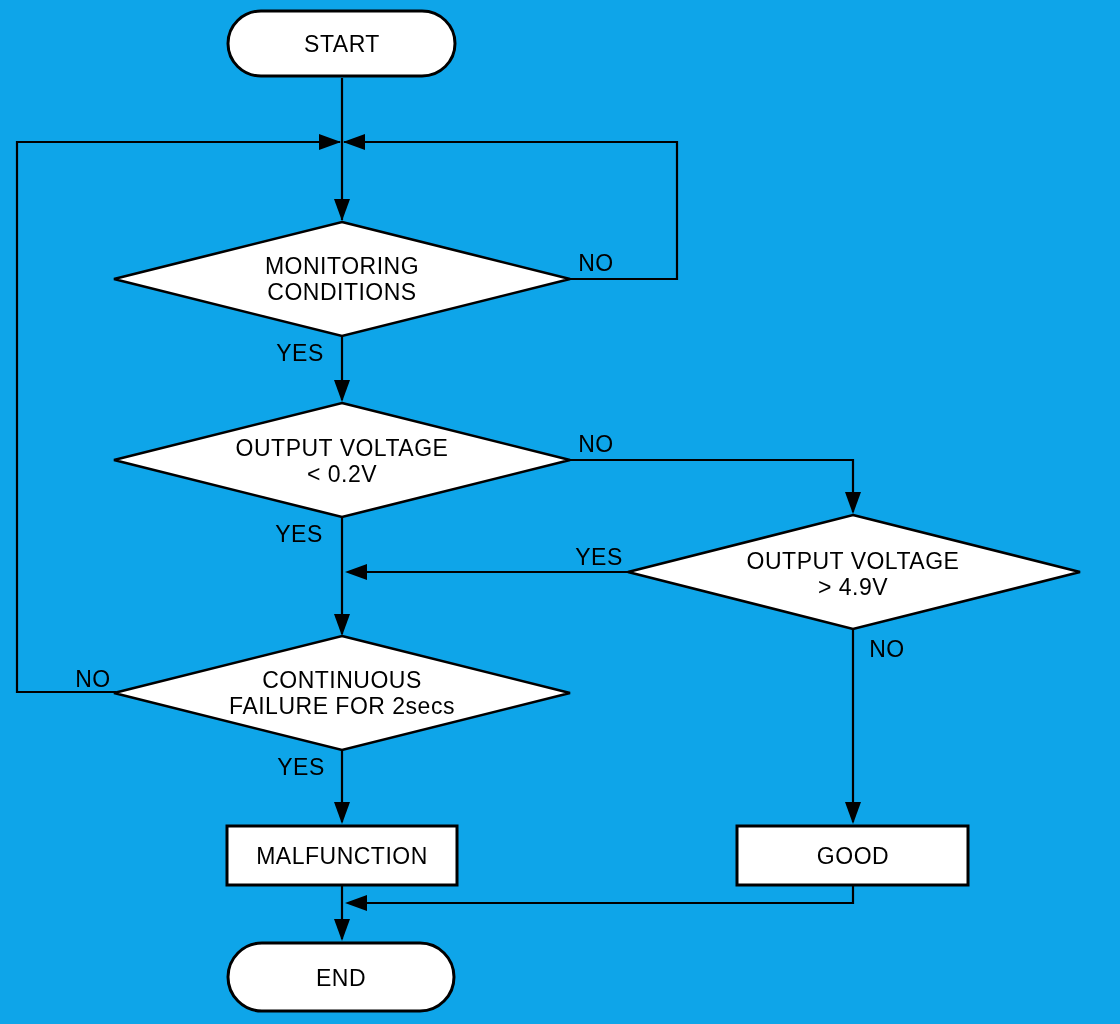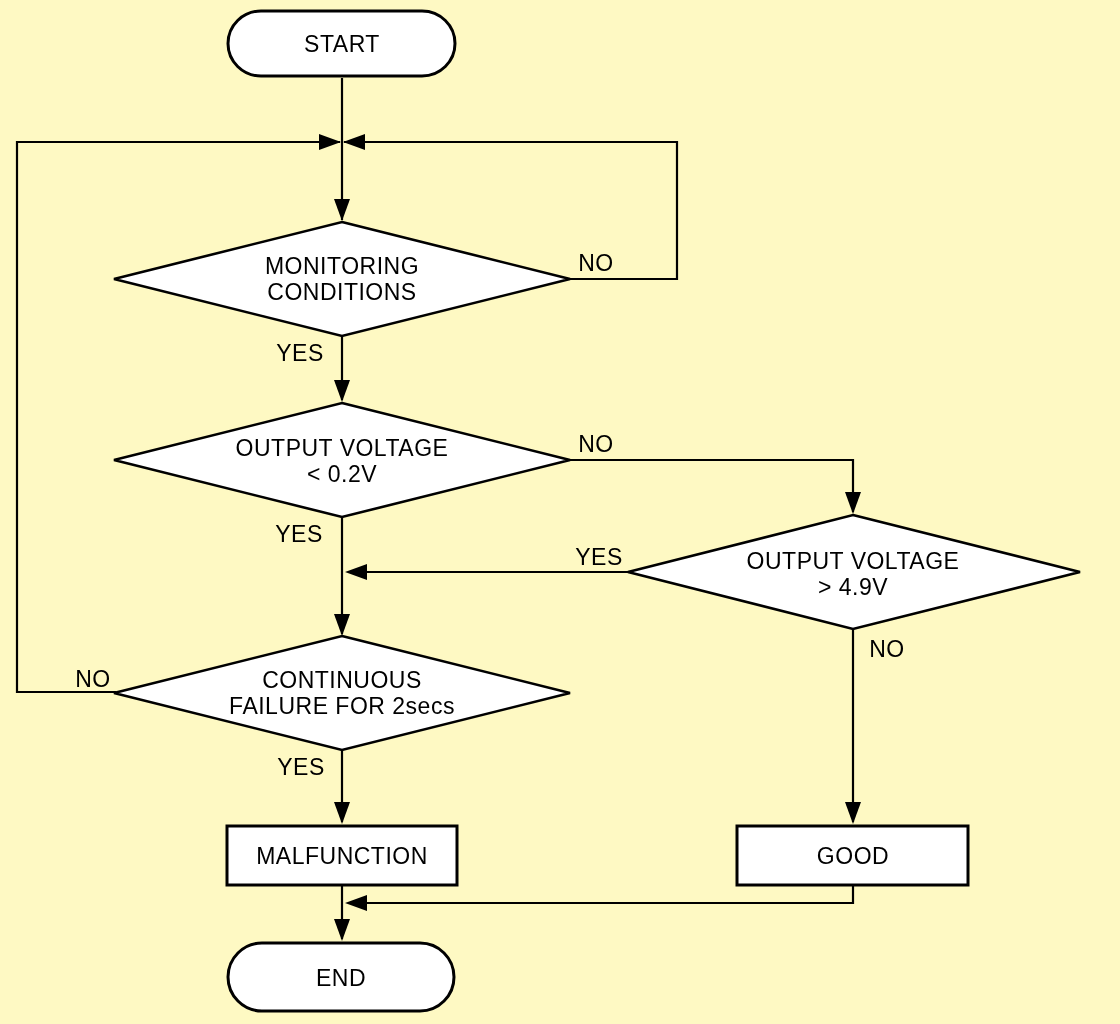--- a/index.html
+++ b/index.html
@@ -4,21 +4,21 @@
 <style>
   html, body {
     margin: 0;
     padding: 0;
     background: #ffffff;
   }
   .canvas {
     position: relative;
     width: 1120px;
     height: 1024px;
-    background: #fef9c3;
+    background: #0ea5e9;
     font-family: "Liberation Sans", sans-serif;
   }
   svg { display: block; }
   .flow-line {
     stroke: #000000;
     stroke-width: 2.2;
     fill: none;
   }
   .shape {
     stroke: #000000;

